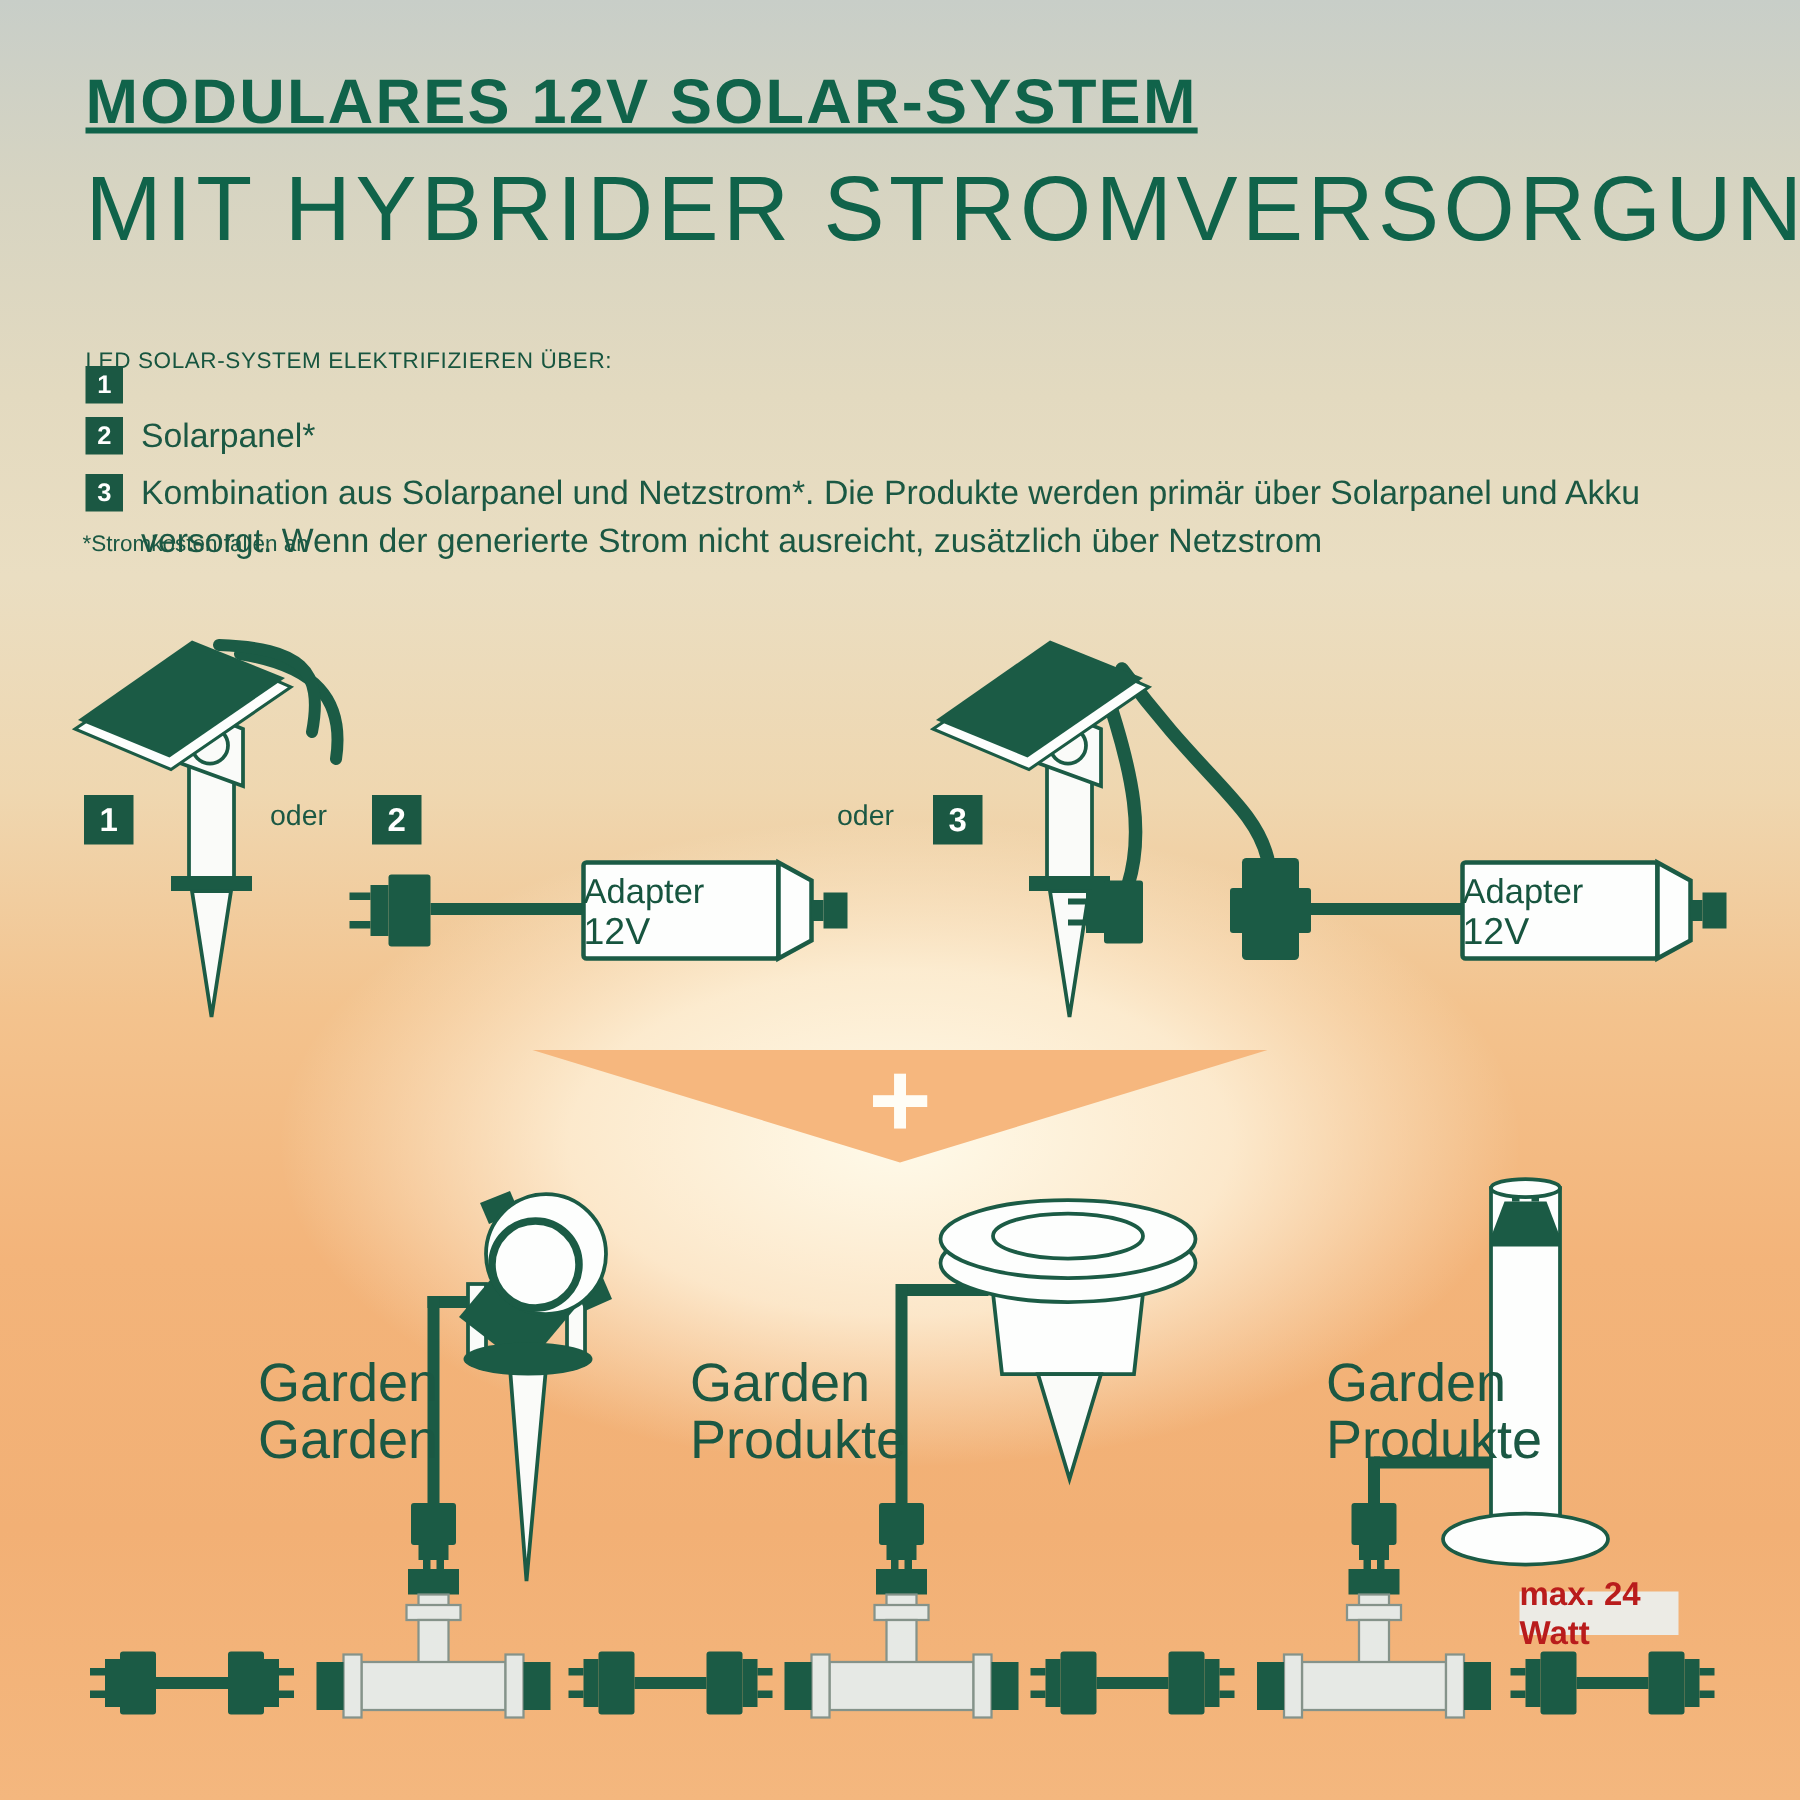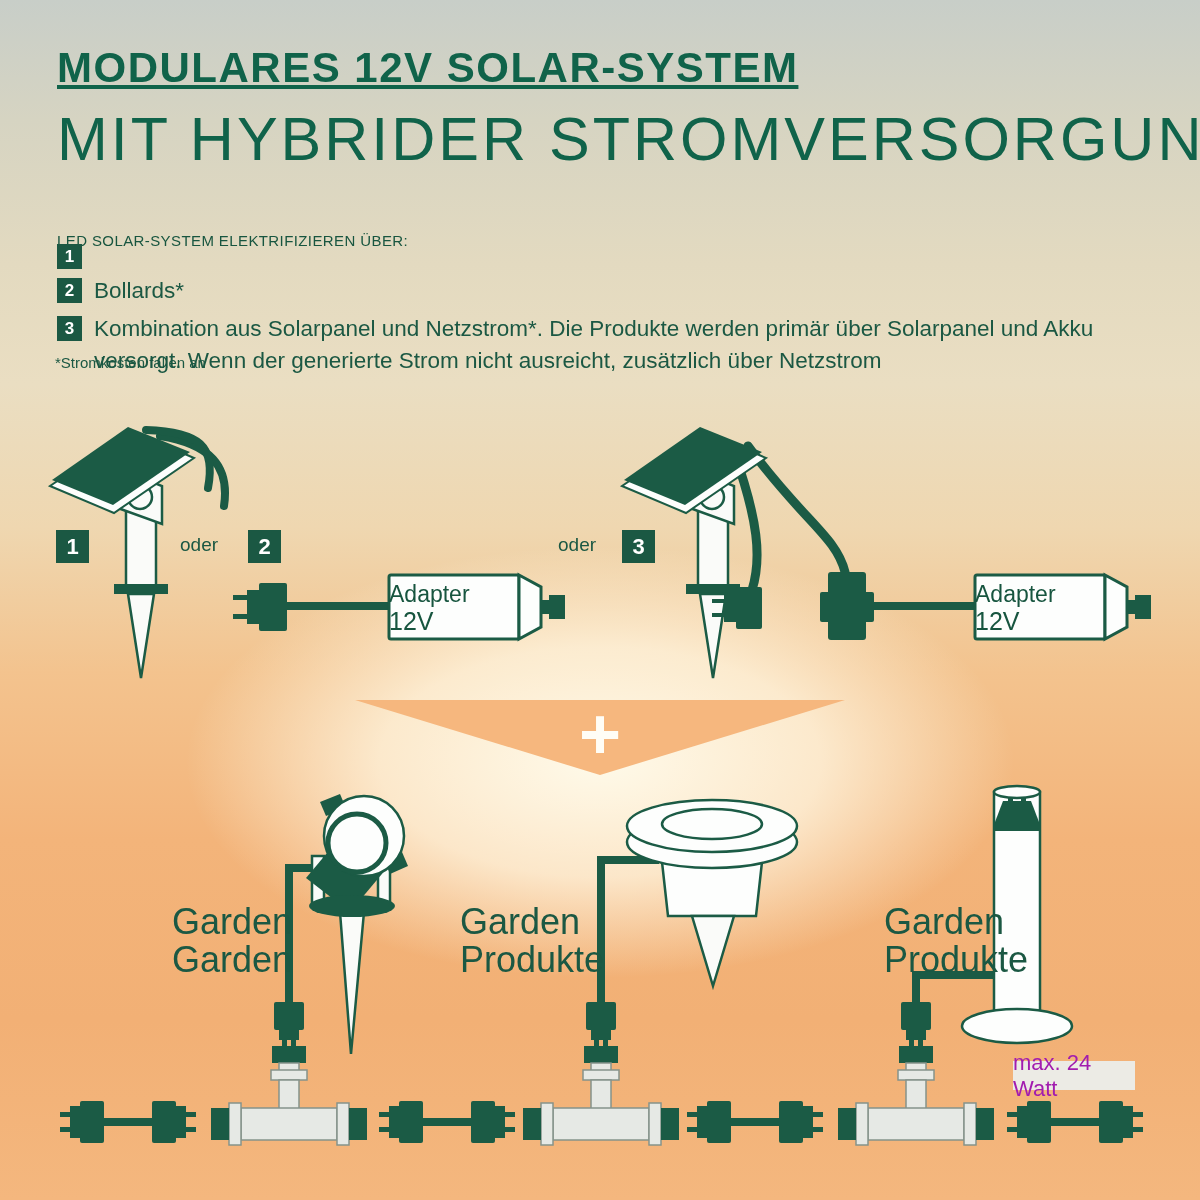--- a/index.html
+++ b/index.html
@@ -21,22 +21,22 @@
   .item-text{font-size:22.5px;line-height:32px;color:#1B5843;}
   .footnote{left:55px;top:354px;font-size:15px;color:#1B5843;}
   .diag-badge{width:33px;height:33px;background:#1B5843;color:#fff;font-size:22px;font-weight:700;
     display:flex;align-items:center;justify-content:center;}
   .oder{font-size:19px;color:#1B5843;}
   .adapter-label{width:130px;text-align:left;color:#17553F;}
   .adapter-label .l1{font-size:23px;line-height:26px;}
   .adapter-label .l2{font-size:25px;line-height:28px;font-weight:400;}
   .plus{left:558px;top:694px;width:84px;text-align:center;font-size:72px;line-height:80px;font-weight:600;color:#FFFDF6;}
   .product-label{font-size:36px;line-height:38px;color:#1B5843;}
-  .maxwatt{left:1013px;top:1061px;width:122px;height:29px;background:#ECEBE5;color:#a21caf;
-    font-size:22px;font-weight:400;display:flex;align-items:center;justify-content:center;}
+  .maxwatt{left:1013px;top:1061px;width:106px;height:29px;background:#ECEBE5;color:#b91c1c;
+    font-size:22px;font-weight:700;display:flex;align-items:center;justify-content:center;}
   svg{display:block;}
 </style>
 </head>
 <body>
 
 <div id="stage">
 
   <svg class="abs" style="left:0;top:0;" width="1200" height="1200" viewBox="0 0 1200 1200">
     <defs>
 
@@ -196,21 +196,21 @@
   <div class="abs title2">MIT HYBRIDER STROMVERSORGUNG.</div>
 
   <div class="abs heading">LED SOLAR-SYSTEM ELEKTRIFIZIEREN ÜBER:</div>
 
   <div class="abs list">
     <div class="list-item">
       <span class="num-badge">1</span>
     </div>
     <div class="list-item">
       <span class="num-badge">2</span>
-      <span class="item-text">Bollards*</span>
+      <span class="item-text">Solarpanel*</span>
     </div>
     <div class="list-item">
       <span class="num-badge">3</span>
       <span class="item-text">Kombination aus Solarpanel und Netzstrom*. Die Produkte werden primär über Solarpanel und Akku versorgt. Wenn der generierte Strom nicht ausreicht, zusätzlich über Netzstrom</span>
     </div>
   </div>
 
   <div class="abs footnote">*Stromkosten fallen an</div>
 
   <div class="abs diag-badge" style="left:56px;top:530px;">1</div>

